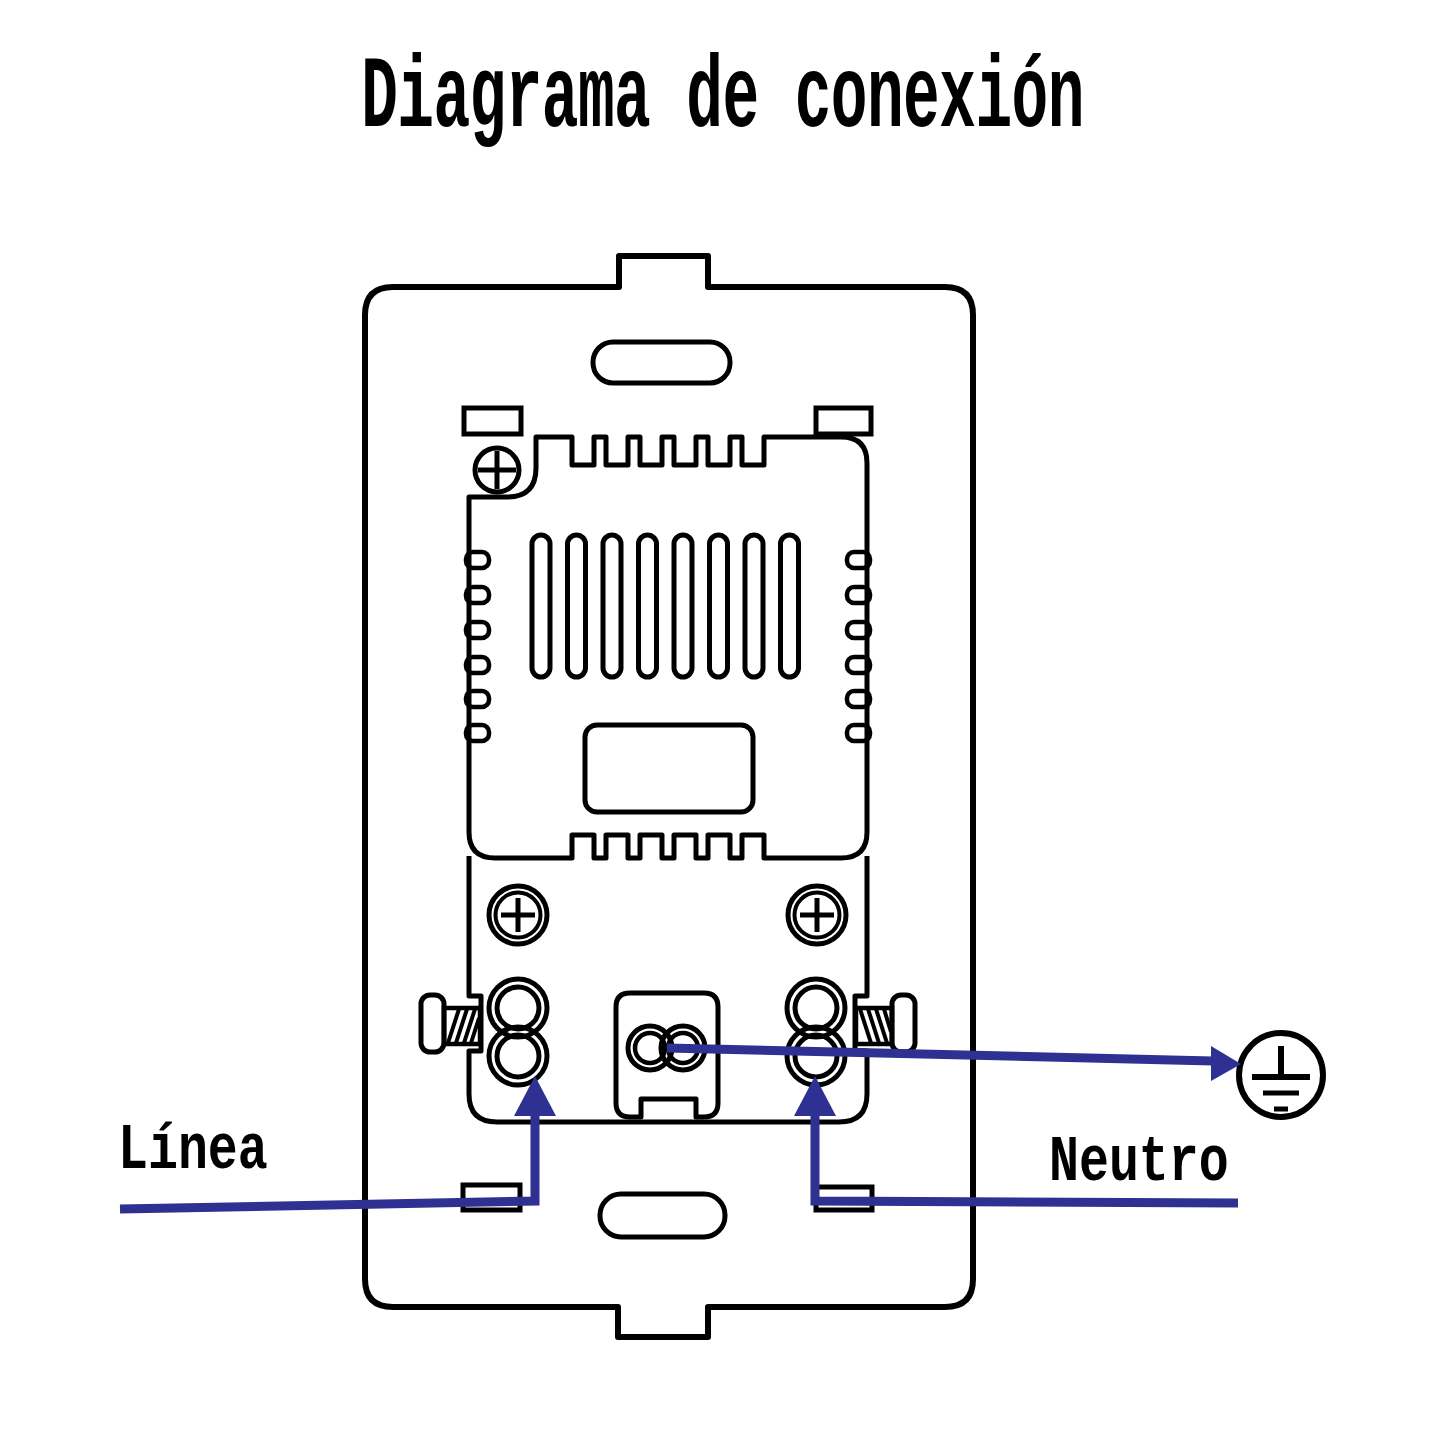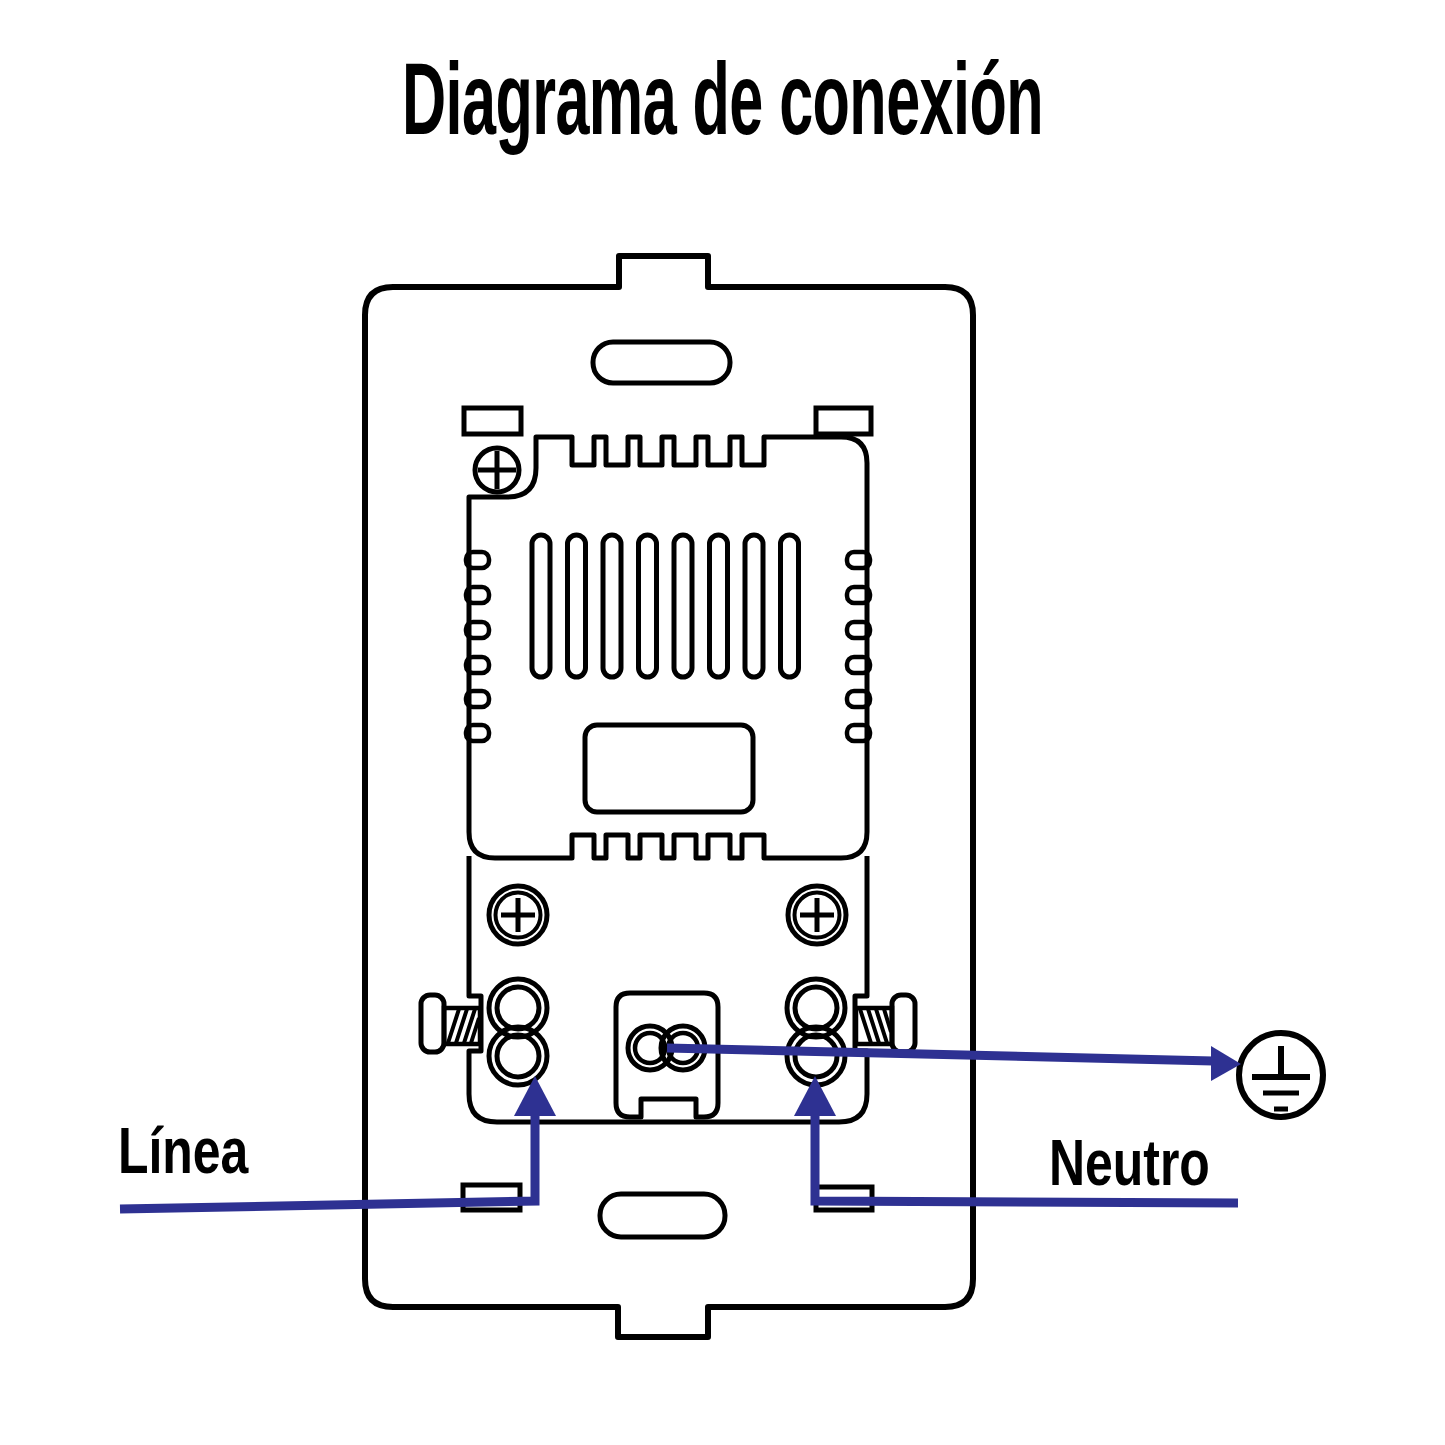--- a/index.html
+++ b/index.html
@@ -1,17 +1,17 @@
 <!DOCTYPE html>
 <html style="--wire: #2e3192; --ink: #000000; --bg: #ffffff;"><head>
 <meta charset="utf-8">
 <style>
   html,body{margin:0;padding:0;background:#fff;}
   #stage{position:relative;width:1445px;height:1445px;background:var(--bg,#fff);
-         font-family:Liberation Sans, sans-serif;overflow:hidden;}
+         font-family:Liberation Mono, monospace;overflow:hidden;}
   #diagram-svg{position:absolute;left:0;top:0;}
   .ink{stroke:var(--ink,#000);fill:none;}
   .wire-stroke{stroke:var(--wire,#2e3192);fill:none;}
   .wire-fill{fill:var(--wire,#2e3192);stroke:none;}
   .txt{position:absolute;font-weight:bold;color:var(--ink,#000);white-space:nowrap;
        transform-origin:left top;line-height:1.05;}
   #title-label{left:0;top:46px;width:100%;text-align:center;font-size:102px;
        transform:scaleX(0.60);transform-origin:50% 0;letter-spacing:-1px;}
   #line-label{left:118px;top:1118px;font-size:64px;transform:scaleX(0.78);}
   #neutral-label{left:1049px;top:1130px;font-size:64px;transform:scaleX(0.78);}

